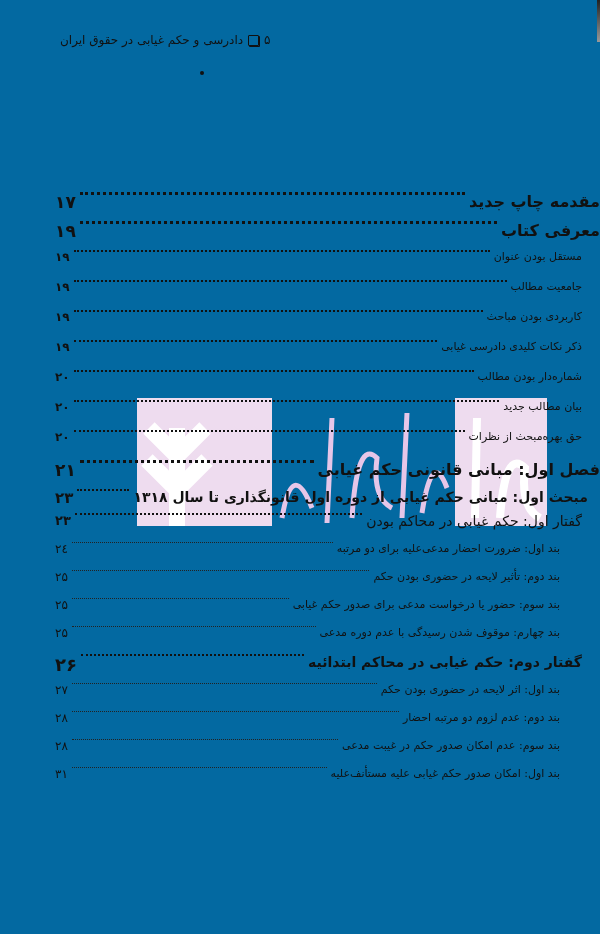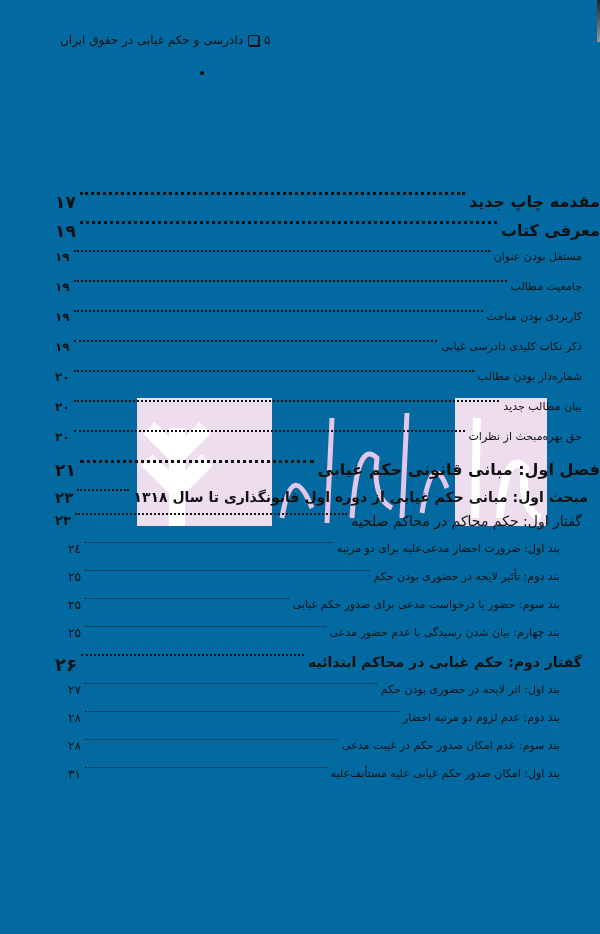--- a/index.html
+++ b/index.html
@@ -126,21 +126,21 @@
 
   .lvl-mabhas { height: 24px; font-size: 14px; font-weight: bold; padding-right: 12px; }
   .lvl-mabhas .num { font-size: 15px; }
 
   .lvl-goftar { height: 29px; font-size: 14px; padding-right: 18px; }
   .lvl-goftar .num { font-size: 13px; font-weight: bold; }
   .lvl-goftar.bold .text { font-weight: bold; }
   .lvl-goftar.bold .num { font-size: 18px; }
 
   .lvl-band { height: 28px; font-size: 11px; padding-right: 40px; }
-  .lvl-band .num { font-size: 12px; margin-left: 13px; }
+  .lvl-band .num { font-size: 12px; }
   .lvl-band .leader { border-bottom: 1.5px dotted #222; }
 </style>
 </head>
 <body>
 
 <div class="page">
   <div class="right-edge"></div>
 
   <div class="running-head">
     <span class="title">دادرسی و حکم غیابی در حقوق ایران</span>
@@ -218,41 +218,41 @@
       <span class="text">فصل اول: مبانی قانونی حکم غیابی</span>
     </div>
     <div class="row lvl-mabhas">
       <span class="num">۲۳</span>
       <span class="leader"></span>
       <span class="text">مبحث اول: مبانی حکم غیابی از دوره اول قانونگذاری تا سال ۱۳۱۸</span>
     </div>
     <div class="row lvl-goftar">
       <span class="num">۲۳</span>
       <span class="leader"></span>
-      <span class="text">گفتار اول: حکم محاکم در محاکم صلحیه</span>
+      <span class="text">گفتار اول: حکم غیابی در محاکم بودن</span>
     </div>
     <div class="row lvl-band">
       <span class="num">۲٤</span>
       <span class="leader"></span>
       <span class="text">بند اول: ضرورت احضار مدعی‌علیه برای دو مرتبه</span>
     </div>
     <div class="row lvl-band">
       <span class="num">۲۵</span>
       <span class="leader"></span>
       <span class="text">بند دوم: تأثیر لایحه در حضوری بودن حکم</span>
     </div>
     <div class="row lvl-band">
       <span class="num">۲۵</span>
       <span class="leader"></span>
       <span class="text">بند سوم: حضور یا درخواست مدعی برای صدور حکم غیابی</span>
     </div>
     <div class="row lvl-band">
       <span class="num">۲۵</span>
       <span class="leader"></span>
-      <span class="text">بند چهارم: بیان شدن رسیدگی با عدم حضور مدعی</span>
+      <span class="text">بند چهارم: موقوف شدن رسیدگی با عدم دوره مدعی</span>
     </div>
     <div class="row lvl-goftar bold">
       <span class="num">۲۶</span>
       <span class="leader"></span>
       <span class="text">گفتار دوم: حکم غیابی در محاکم ابتدائیه</span>
     </div>
     <div class="row lvl-band">
       <span class="num">۲۷</span>
       <span class="leader"></span>
       <span class="text">بند اول: اثر لایحه در حضوری بودن حکم</span>

